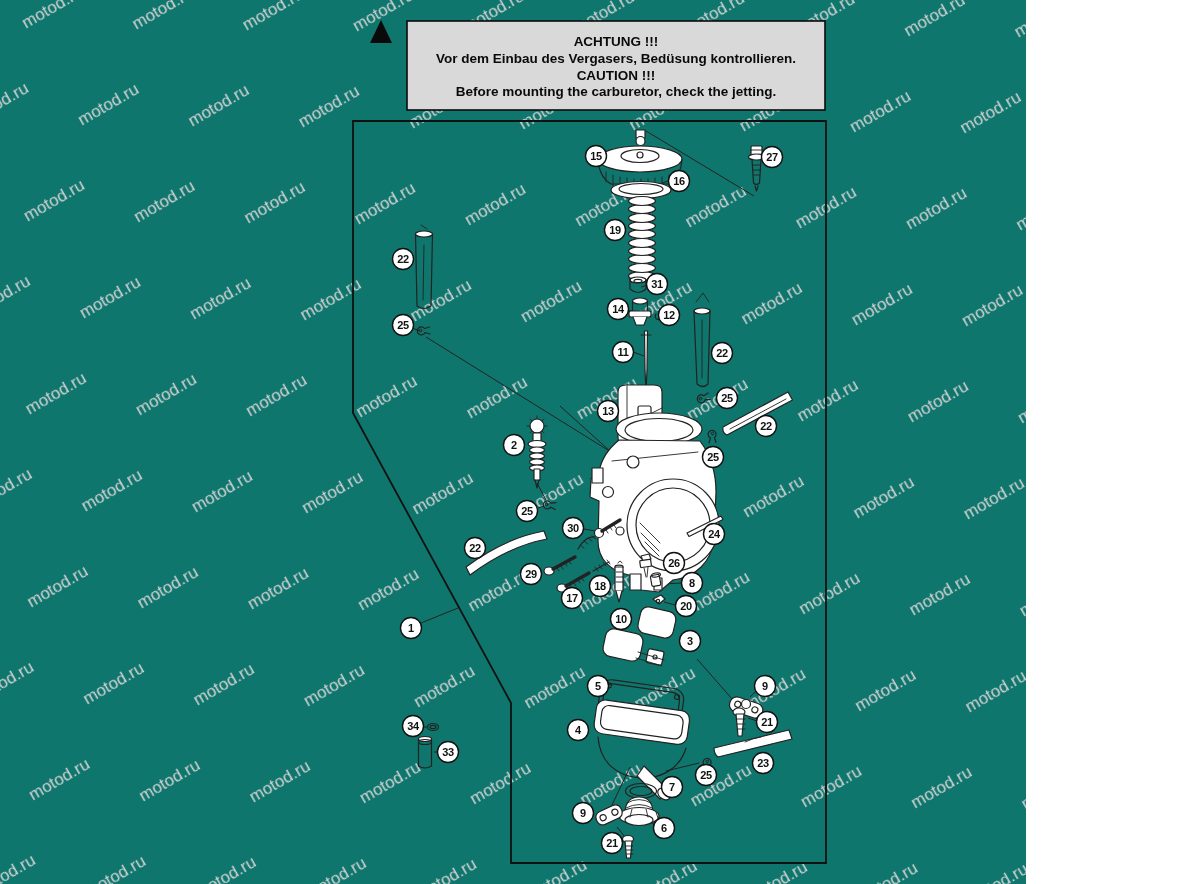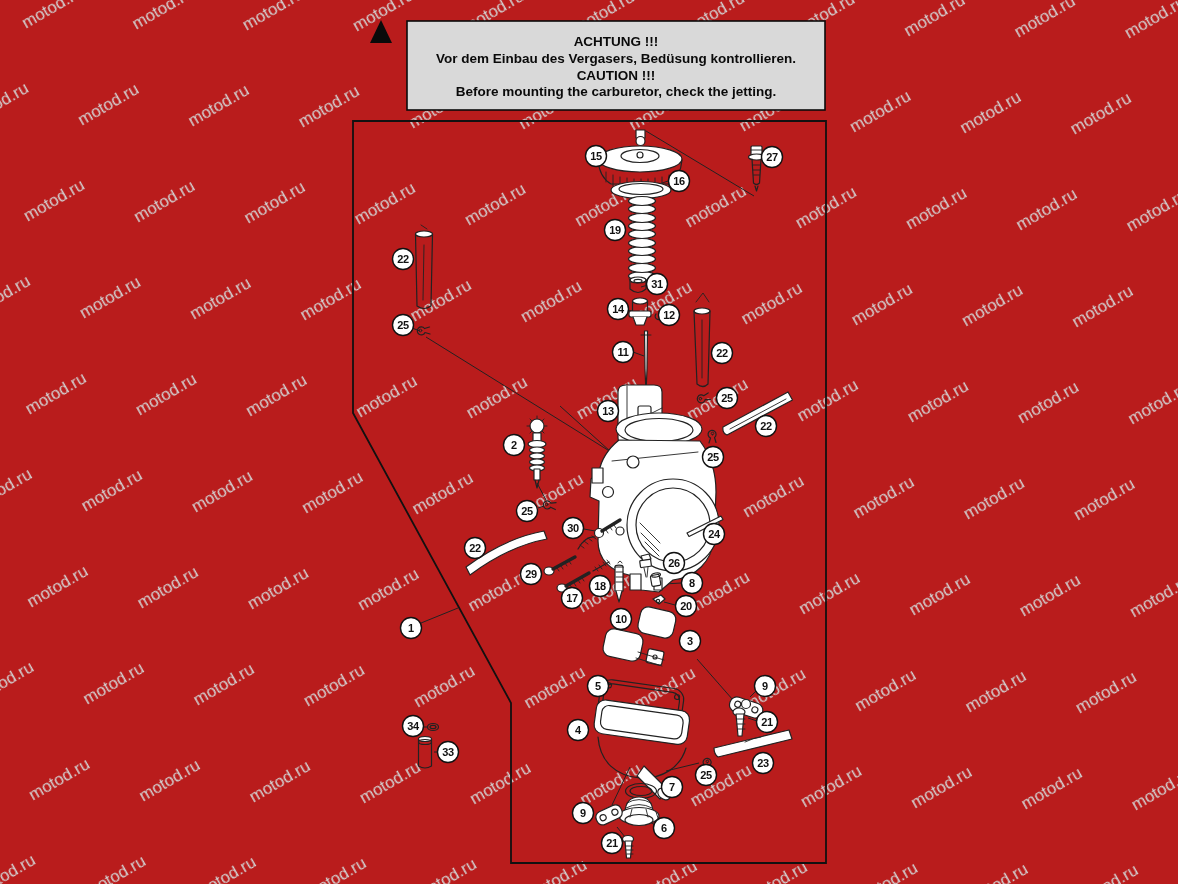--- a/index.html
+++ b/index.html
@@ -1,16 +1,16 @@
 <!DOCTYPE html>
 <html><head>
 <meta charset="utf-8">
 <style>
   html,body{margin:0;padding:0;background:#ffffff;}
-  #stage{position:relative;width:1178px;height:884px;background:#b91c1c;overflow:hidden;
+  #stage{position:relative;width:1026px;height:884px;background:#0f766e;overflow:hidden;
          font-family:"Liberation Sans",sans-serif;}
   svg{position:absolute;left:0;top:0;}
   .wm{font:400 17px "Liberation Sans",sans-serif;}
   .warn-t{font:700 13.5px "Liberation Sans",sans-serif;fill:#0a0a0a;text-anchor:middle;}
   .ln{fill:none;stroke:#222;stroke-width:1.2;stroke-linecap:round;stroke-linejoin:round;}
   .pt{fill:#ffffff;stroke:#222;stroke-width:1.2;stroke-linecap:round;stroke-linejoin:round;}
   .thin{fill:none;stroke:#222;stroke-width:0.9;stroke-linecap:round;}
   .thick{fill:none;stroke:#222;stroke-width:3.4;stroke-linecap:round;}
   .leader{fill:none;stroke:#222;stroke-width:1;}
   .co-c{fill:#ffffff;stroke:#111;stroke-width:1.4;}

